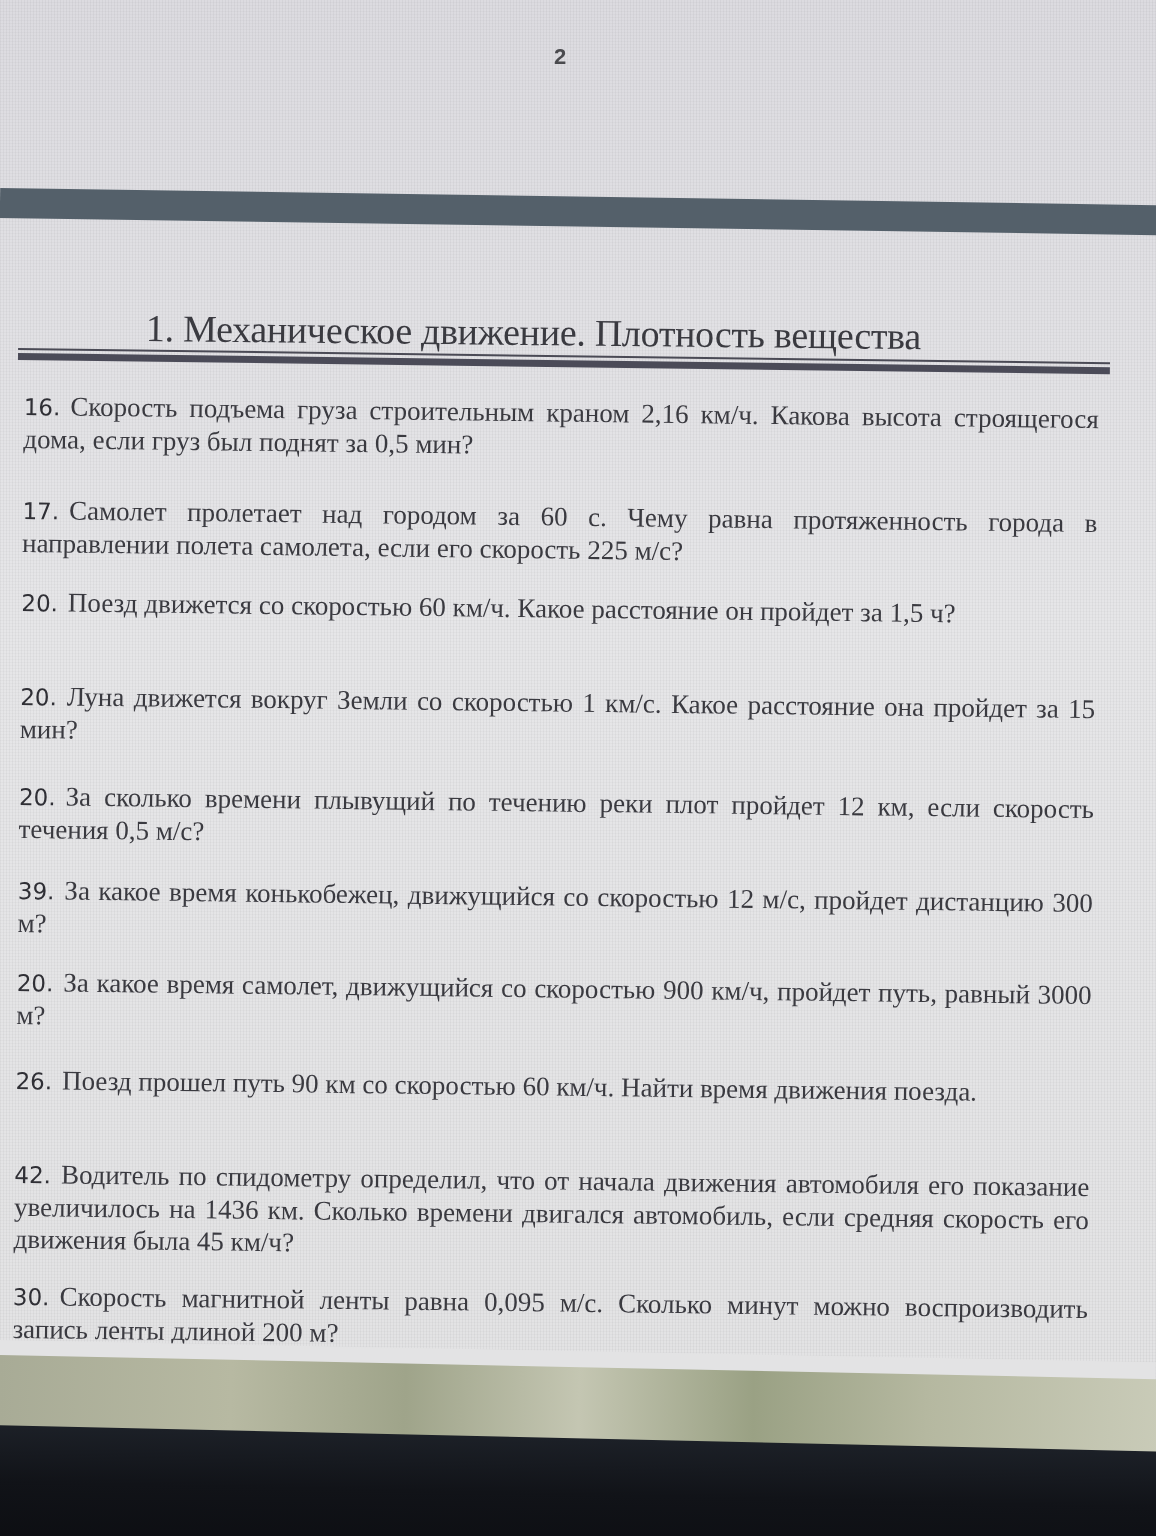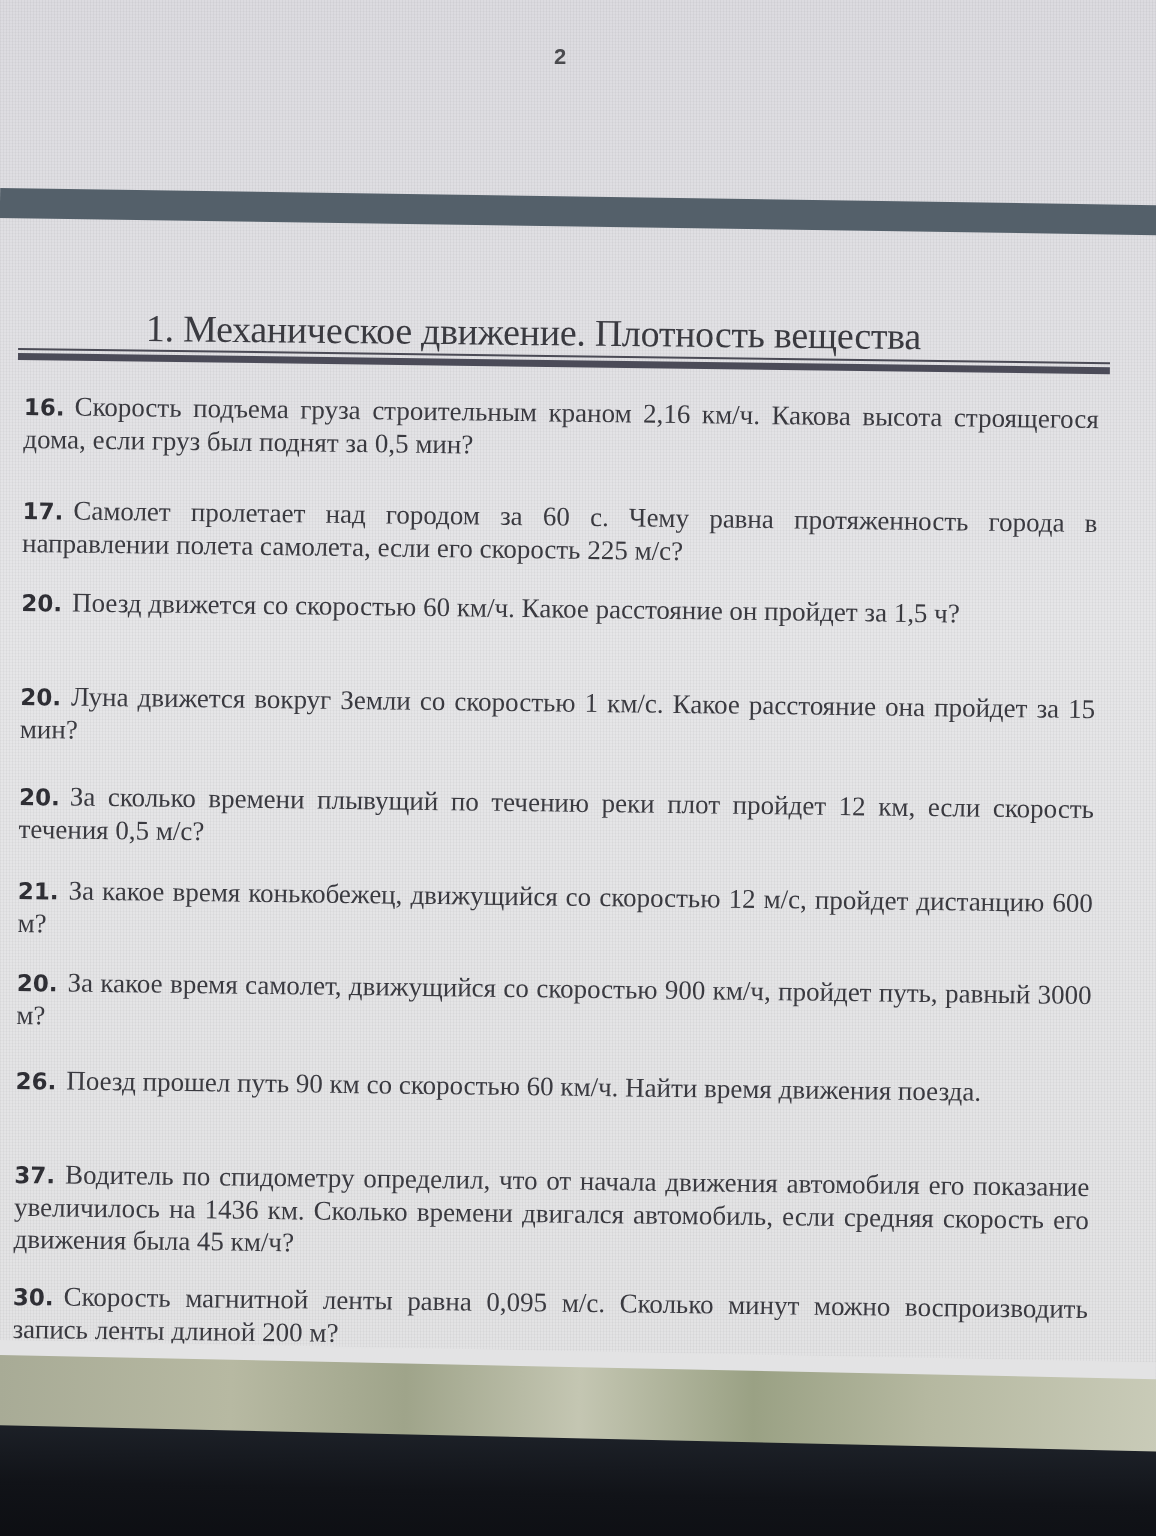--- a/index.html
+++ b/index.html
@@ -100,21 +100,21 @@
       line-height: 32px;
       color: #3a3a40;
       text-align: justify;
       margin: 0;
       position: absolute;
       left: 0;
       width: 1075px;
     }
     .task-num {
       font-family: "DejaVu Sans", sans-serif;
-      font-weight: bold;
+      font-weight: normal;
       font-size: 23px;
       color: #2f2f35;
       margin-right: 10px;
     }
     .bottom-wallpaper {
       position: absolute;
       left: 0;
       top: 1355px;
       width: 1160px;
       height: 95px;
@@ -173,30 +173,30 @@
     <p class="task" style="top:196px">
       <span class="task-num">20.</span><span>Поезд движется со скоростью 60 км/ч. Какое расстояние он пройдет за 1,5 ч?</span>
     </p>
     <p class="task" style="top:290px">
       <span class="task-num">20.</span><span>Луна движется вокруг Земли со скоростью 1 км/с. Какое расстояние она пройдет за 15 мин?</span>
     </p>
     <p class="task" style="top:390px">
       <span class="task-num">20.</span><span>За сколько времени плывущий по течению реки плот пройдет 12 км, если скорость течения 0,5 м/с?</span>
     </p>
     <p class="task" style="top:484px">
-      <span class="task-num">21.</span><span>За какое время конькобежец, движущийся со скоростью 12 м/с, пройдет дистанцию 600 м?</span>
+      <span class="task-num">39.</span><span>За какое время конькобежец, движущийся со скоростью 12 м/с, пройдет дистанцию 300 м?</span>
     </p>
     <p class="task" style="top:576px">
       <span class="task-num">20.</span><span>За какое время самолет, движущийся со скоростью 900 км/ч, пройдет путь, равный 3000 м?</span>
     </p>
     <p class="task" style="top:674px">
       <span class="task-num">26.</span><span>Поезд прошел путь 90 км со скоростью 60 км/ч. Найти время движения поезда.</span>
     </p>
     <p class="task" style="top:768px">
-      <span class="task-num">37.</span><span>Водитель по спидометру определил, что от начала движения автомобиля его показание увеличилось на 1436 км. Сколько времени двигался автомобиль, если средняя скорость его движения была 45 км/ч?</span>
+      <span class="task-num">42.</span><span>Водитель по спидометру определил, что от начала движения автомобиля его показание увеличилось на 1436 км. Сколько времени двигался автомобиль, если средняя скорость его движения была 45 км/ч?</span>
     </p>
     <p class="task" style="top:890px">
       <span class="task-num">30.</span><span>Скорость магнитной ленты равна 0,095 м/с. Сколько минут можно воспроизводить запись ленты длиной 200 м?</span>
     </p>
   </div>
 
   <div class="page-bottom-edge"></div>
   <div class="bottom-wallpaper"></div>
   <div class="bezel"></div>
 </div>

